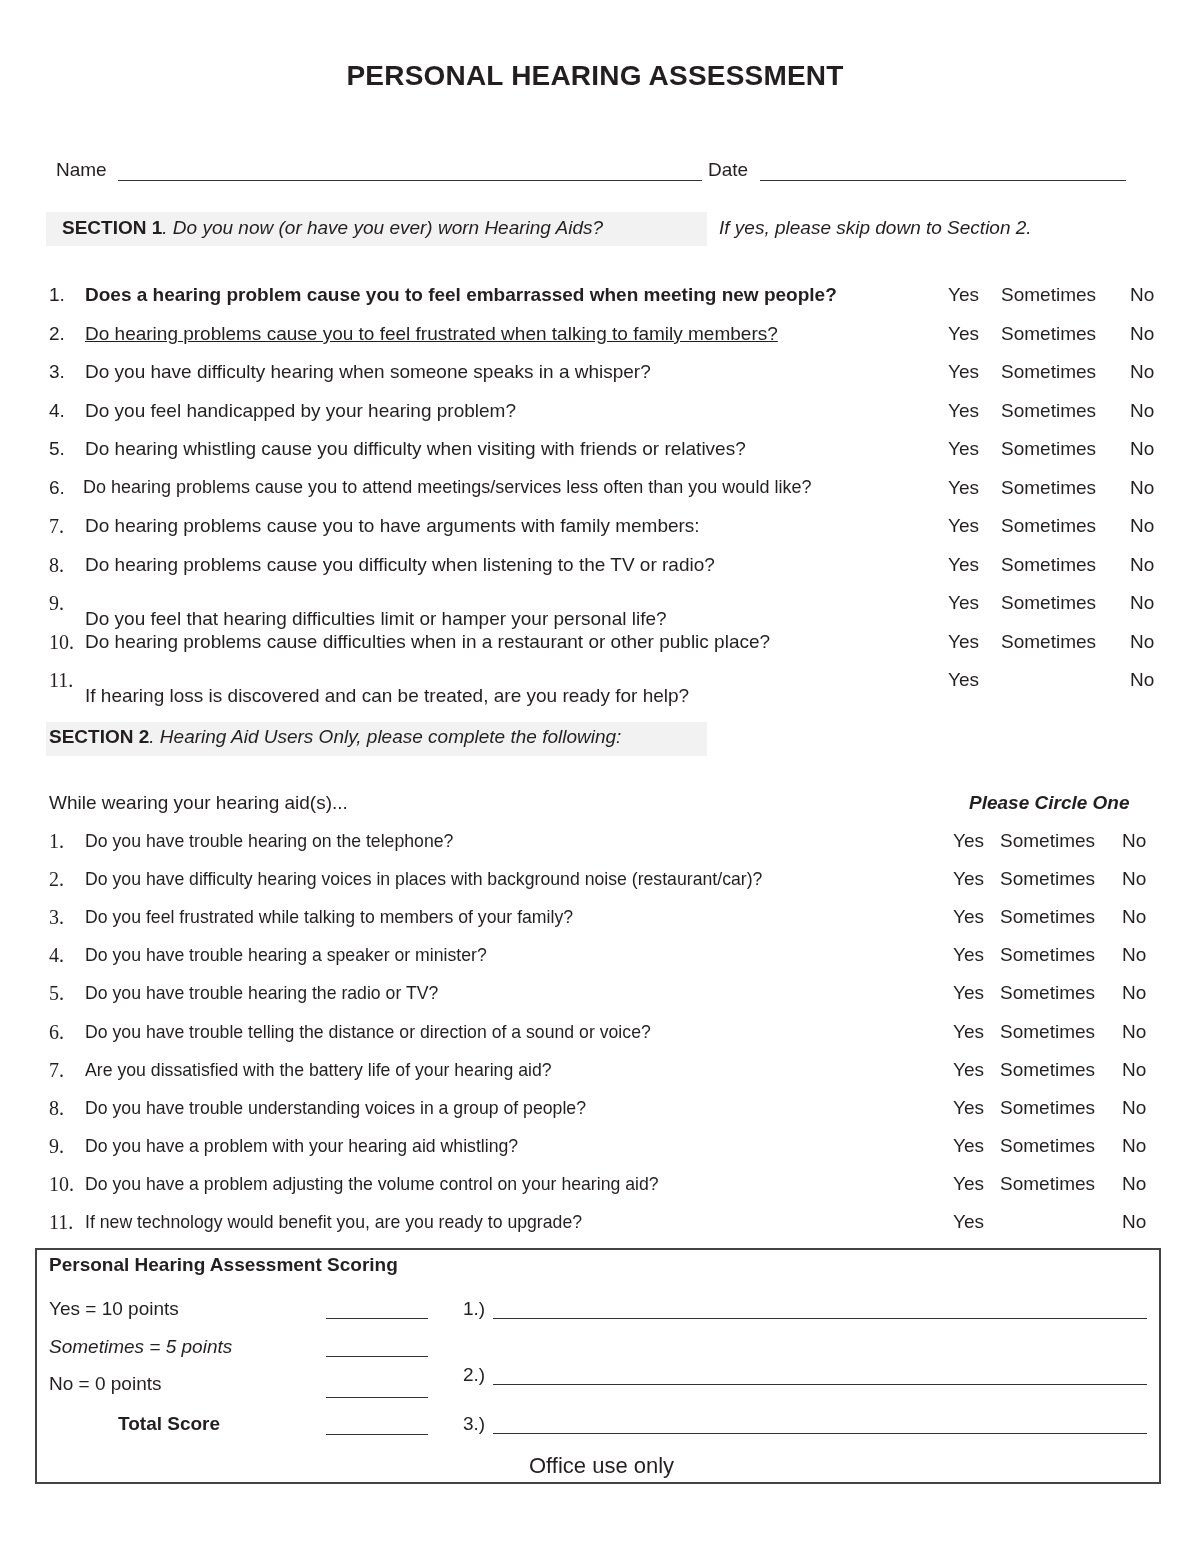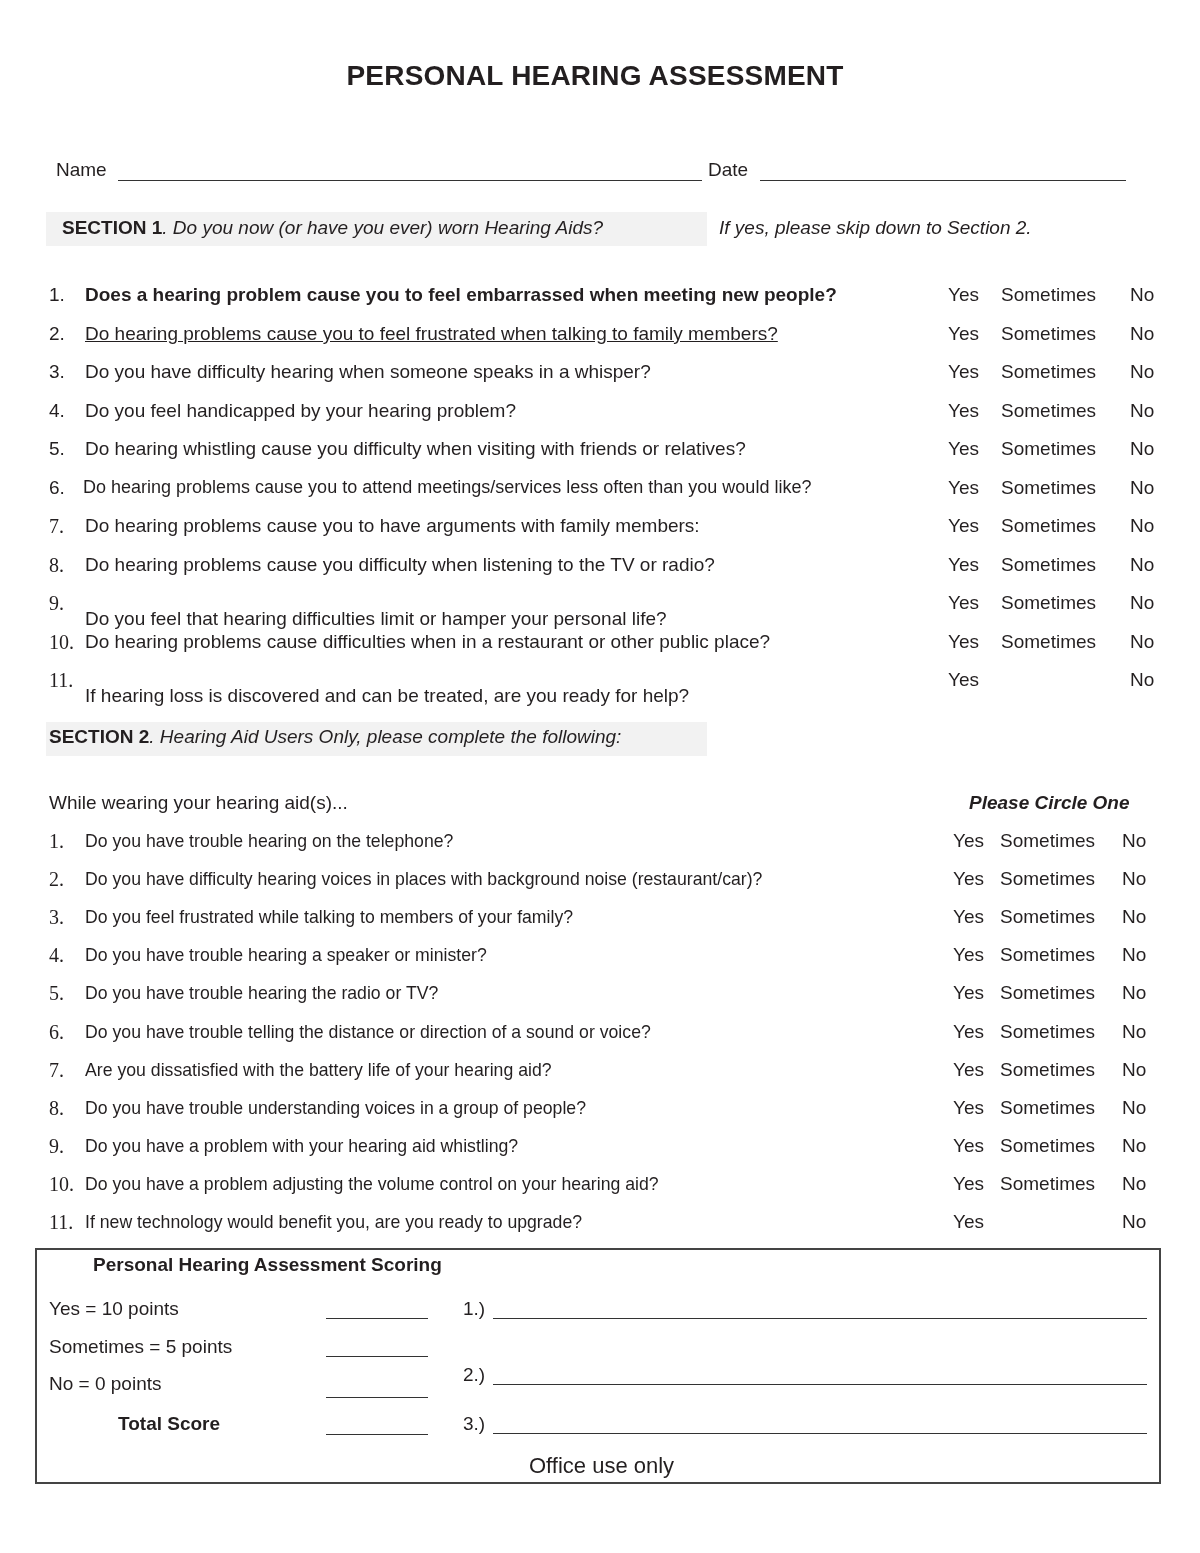--- a/index.html
+++ b/index.html
@@ -194,24 +194,24 @@
     </div>
     <div>
       <div class="abs q" style="left: 49px; top: 1211px; font-family: &quot;Liberation Serif&quot;, serif; font-size: 20px;">11.</div>
       <div class="abs q" style="left: 85px; top: 1211px; font-size: 19px; transform: scaleX(0.93); transform-origin: left center;">If new technology would benefit you, are you ready to upgrade?</div>
       <div class="abs ans" style="left: 953px; top: 1211px;">Yes</div>
       <div class="abs ans" style="left: 1122px; top: 1211px;">No</div>
     </div>
   </div>
 
 <div class="abs score-box"></div>
-<div class="abs score-title" style="left:49px; top:1254px;margin-left:44px;">Personal Hearing Assessment Scoring</div>
+<div class="abs score-title" style="left:49px; top:1254px;">Personal Hearing Assessment Scoring</div>
 
 <div class="abs score-label" style="left:49px; top:1298px;">Yes = 10 points</div>
-<div class="abs score-label" style="left:49px; top:1336px;">Sometimes = 5 points</div>
+<div class="abs score-label" style="left:49px; top:1336px;font-style:italic;">Sometimes = 5 points</div>
 <div class="abs score-label" style="left:49px; top:1373px;">No = 0 points</div>
 <div class="abs score-title" style="left:118px; top:1413px;">Total Score</div>
 
 <div class="abs short-line" style="left:326px; top:1318px;"></div>
 <div class="abs short-line" style="left:326px; top:1356px;"></div>
 <div class="abs short-line" style="left:326px; top:1397px;"></div>
 <div class="abs short-line" style="left:326px; top:1434px;"></div>
 
 <div class="abs score-label" style="left:463px; top:1298px;">1.)</div>
 <div class="abs long-line" style="left:493px; top:1318px;"></div>

